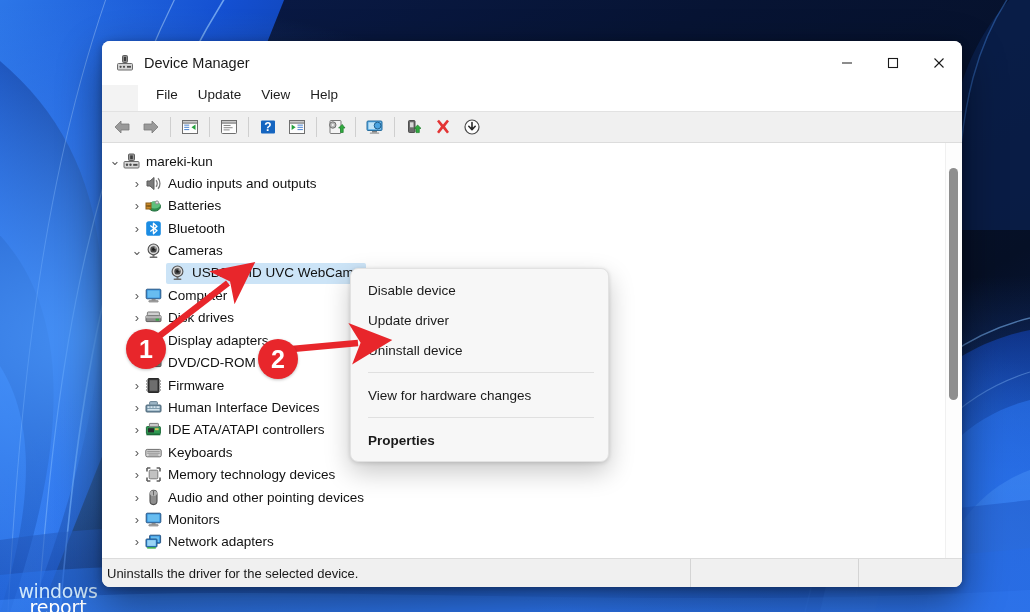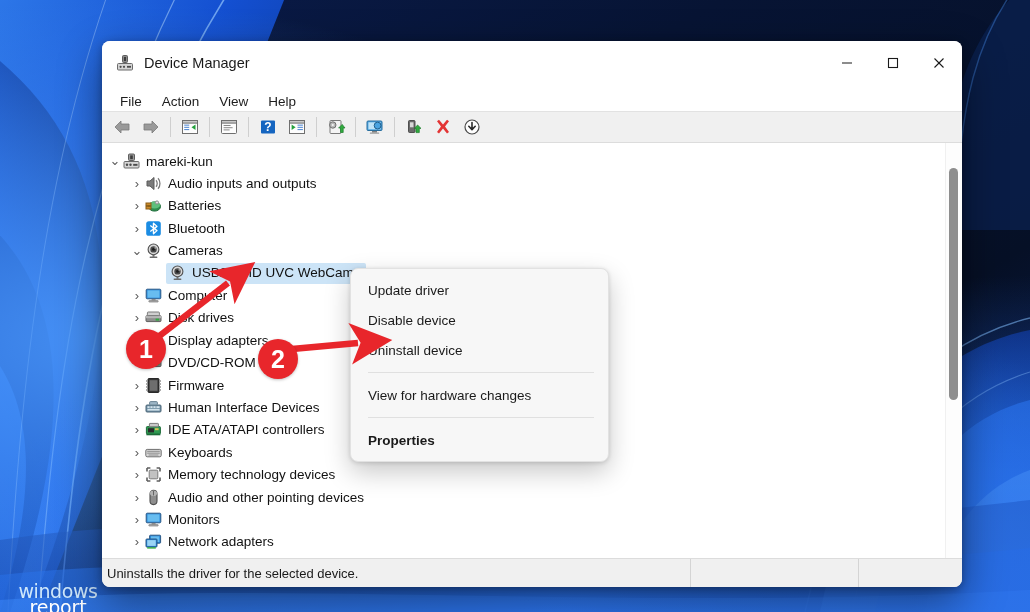--- a/index.html
+++ b/index.html
@@ -34,21 +34,21 @@
 
   
   #titlebar{height:44px;background:#ffffff;display:flex;align-items:center;flex:0 0 auto;}
   #title-icon{width:18px;height:18px;margin-left:14px;margin-right:10px;flex:0 0 auto;}
   #title-text{font-size:14.5px;color:#1a1a1a;font-family:"Liberation Sans",sans-serif;}
   #caption-buttons{margin-left:auto;display:flex;height:44px;}
   .cap-btn{width:46px;height:44px;display:flex;align-items:center;justify-content:center;}
   .cap-btn svg{display:block;}
 
   
-  #menubar{height:26px;background:#ffffff;display:flex;align-items:flex-end;padding-left:8px;flex:0 0 auto;}
+  #menubar{height:26px;background:#ffffff;display:flex;align-items:flex-start;padding-left:8px;flex:0 0 auto;margin-left:36px;}
   .menu-item{font-size:13.5px;color:#1d1d1d;padding:2px 10px;border-radius:3px;}
 
   
   #toolbar{height:30px;background:#f0f0f0;border-top:1px solid #e2e2e2;border-bottom:1px solid #dcdcdc;
            display:flex;align-items:center;padding-left:6px;flex:0 0 auto;gap:1px;}
   .tb-btn{width:28px;height:26px;display:flex;align-items:center;justify-content:center;border-radius:2px;}
   .tb-sep{width:1px;height:20px;background:#cfcfcf;margin:0 4px;}
 
   
   #content{flex:1 1 auto;background:#ffffff;position:relative;display:flex;overflow:hidden;}
@@ -197,21 +197,21 @@
         <svg width="12" height="12" viewBox="0 0 12 12">
             <line x1="1.5" y1="1.5" x2="10.5" y2="10.5" stroke="#1a1a1a" stroke-width="1.1"></line>
             <line x1="10.5" y1="1.5" x2="1.5" y2="10.5" stroke="#1a1a1a" stroke-width="1.1"></line>
           </svg>
       </div>
     </div>
   </div>
 
   <div id="menubar">
     <div class="menu-item">File</div>
-    <div class="menu-item">Action</div>
+    <div class="menu-item">Update</div>
     <div class="menu-item">View</div>
     <div class="menu-item">Help</div>
   </div>
 
   <div id="toolbar">
     <div class="tb-btn">
       <svg width="20" height="18" viewBox="0 0 20 18">
         <path d="M9 3 L3 9 L9 15 L9 12 L17 12 L17 6 L9 6 Z" fill="#9a9a9a" stroke="#7a7a7a" stroke-width="0.8" stroke-linejoin="round"></path>
       </svg>
     </div>
@@ -548,22 +548,22 @@
   </div>
 
   <div id="statusbar">
     <div id="status-main">Uninstalls the driver for the selected device.</div>
     <div id="status-2" class="status-pane"></div>
     <div id="status-3" class="status-pane"></div>
   </div>
 </div>
 
 <div id="ctxmenu">
+    <div class="ctx-item">Disable device</div>
     <div class="ctx-item">Update driver</div>
-    <div class="ctx-item">Disable device</div>
     <div class="ctx-item">Uninstall device</div>
     <div class="ctx-sep"></div>
     <div class="ctx-item">View for hardware changes</div>
     <div class="ctx-sep"></div>
     <div class="ctx-item bold">Properties</div>
   </div>
 
 <div id="annotations">
   <svg width="1030" height="612" viewBox="0 0 1030 612" style="position:absolute;inset:0;">
     <defs>

